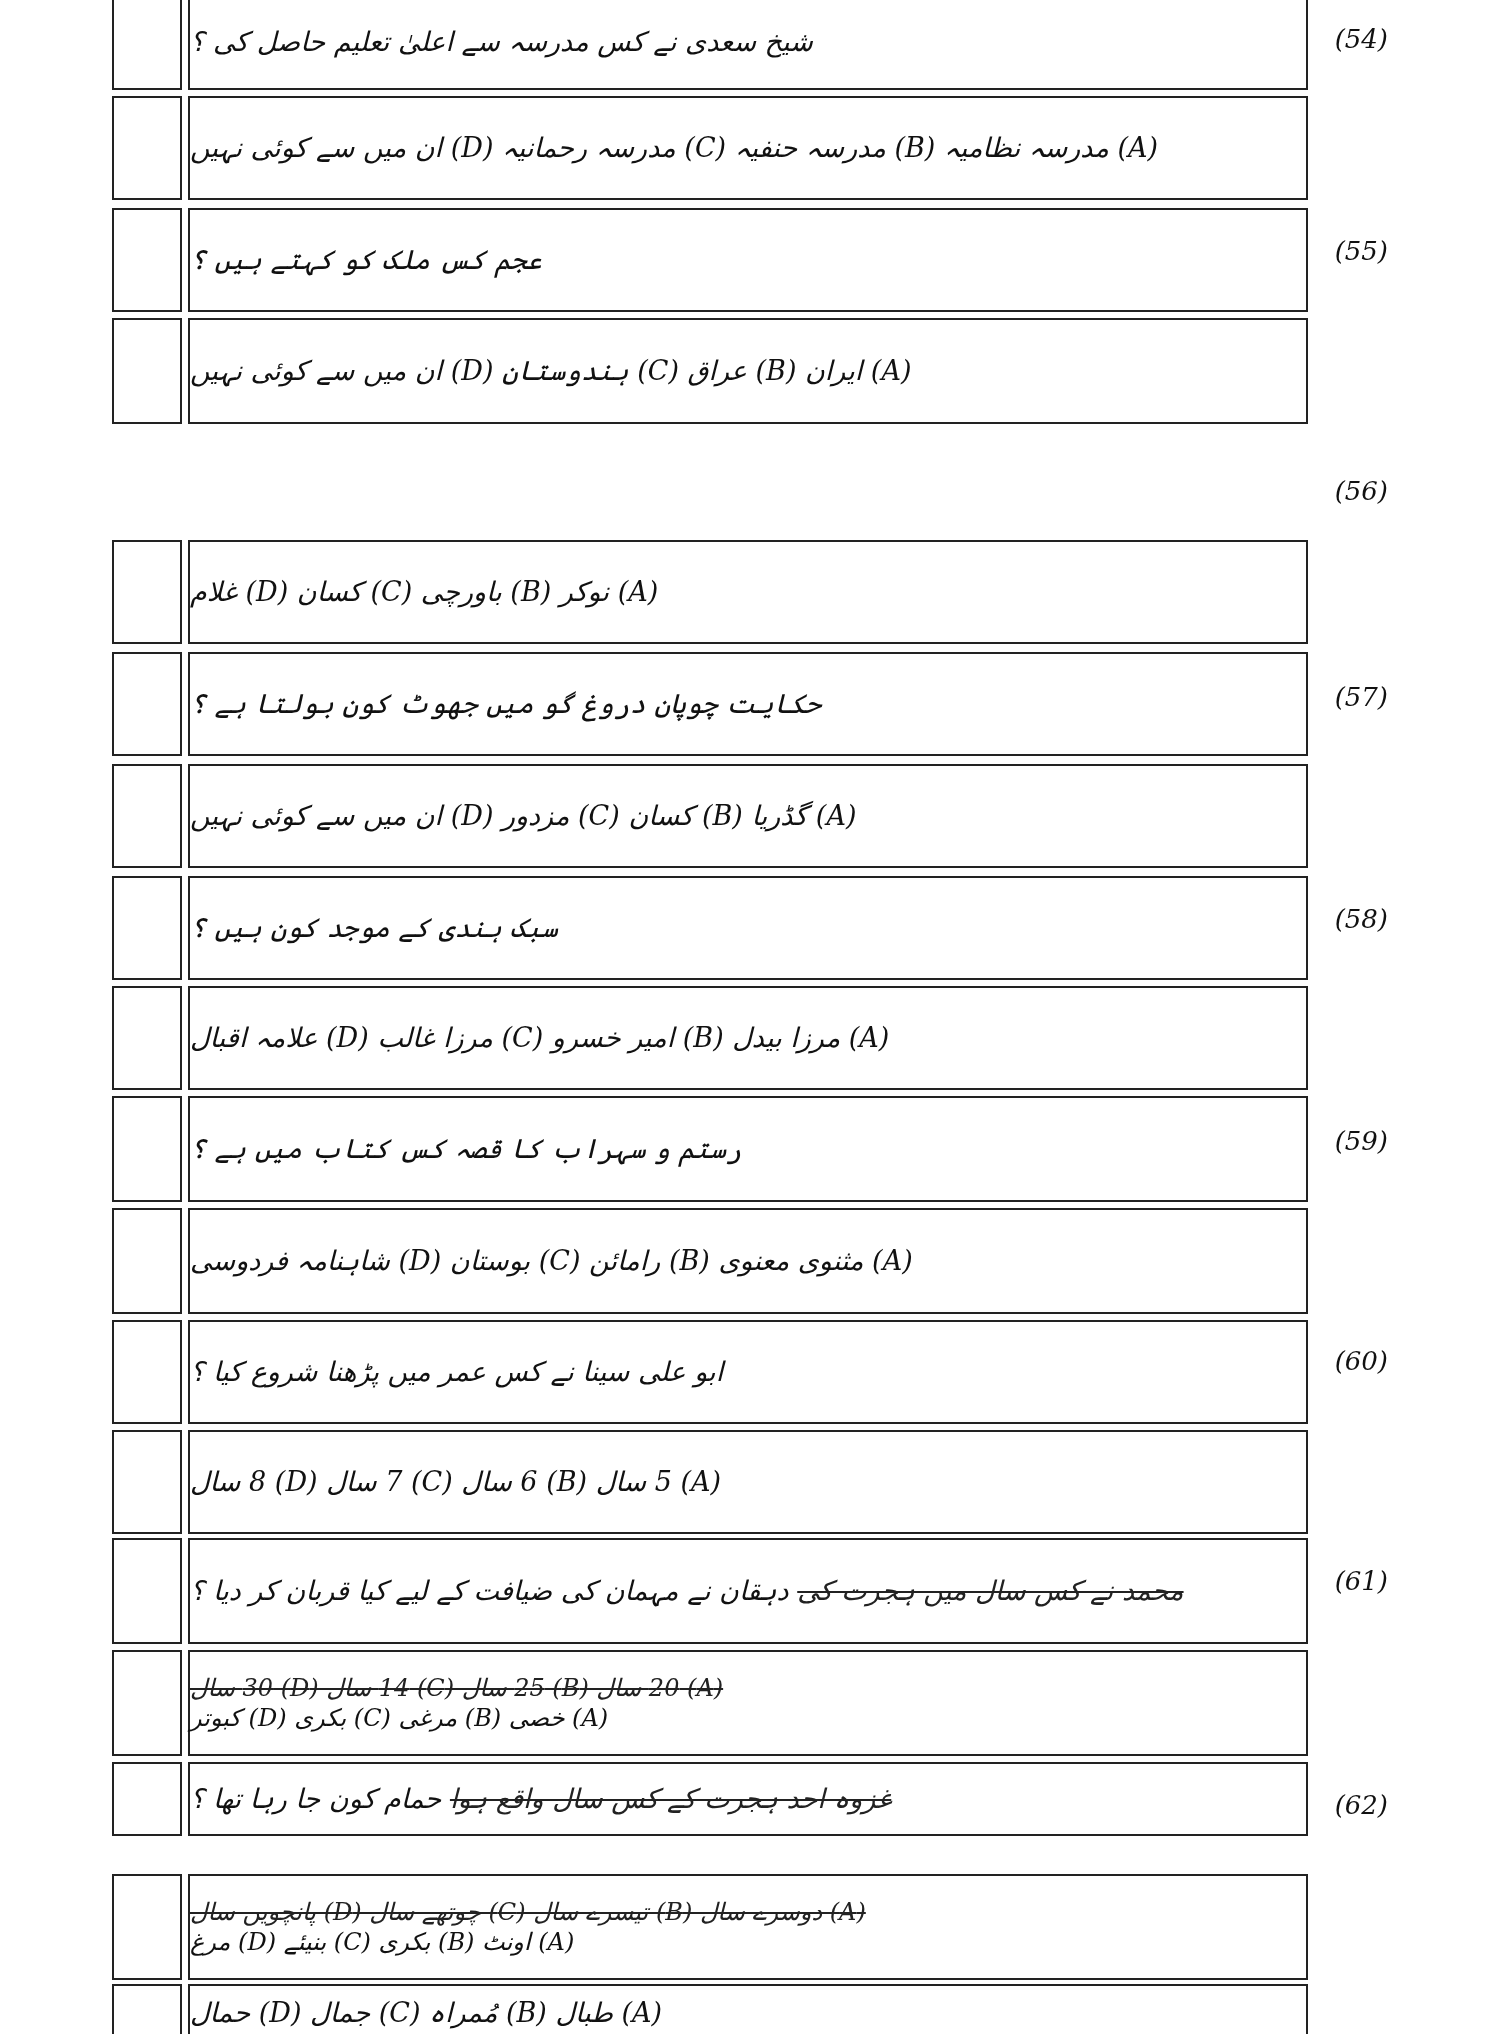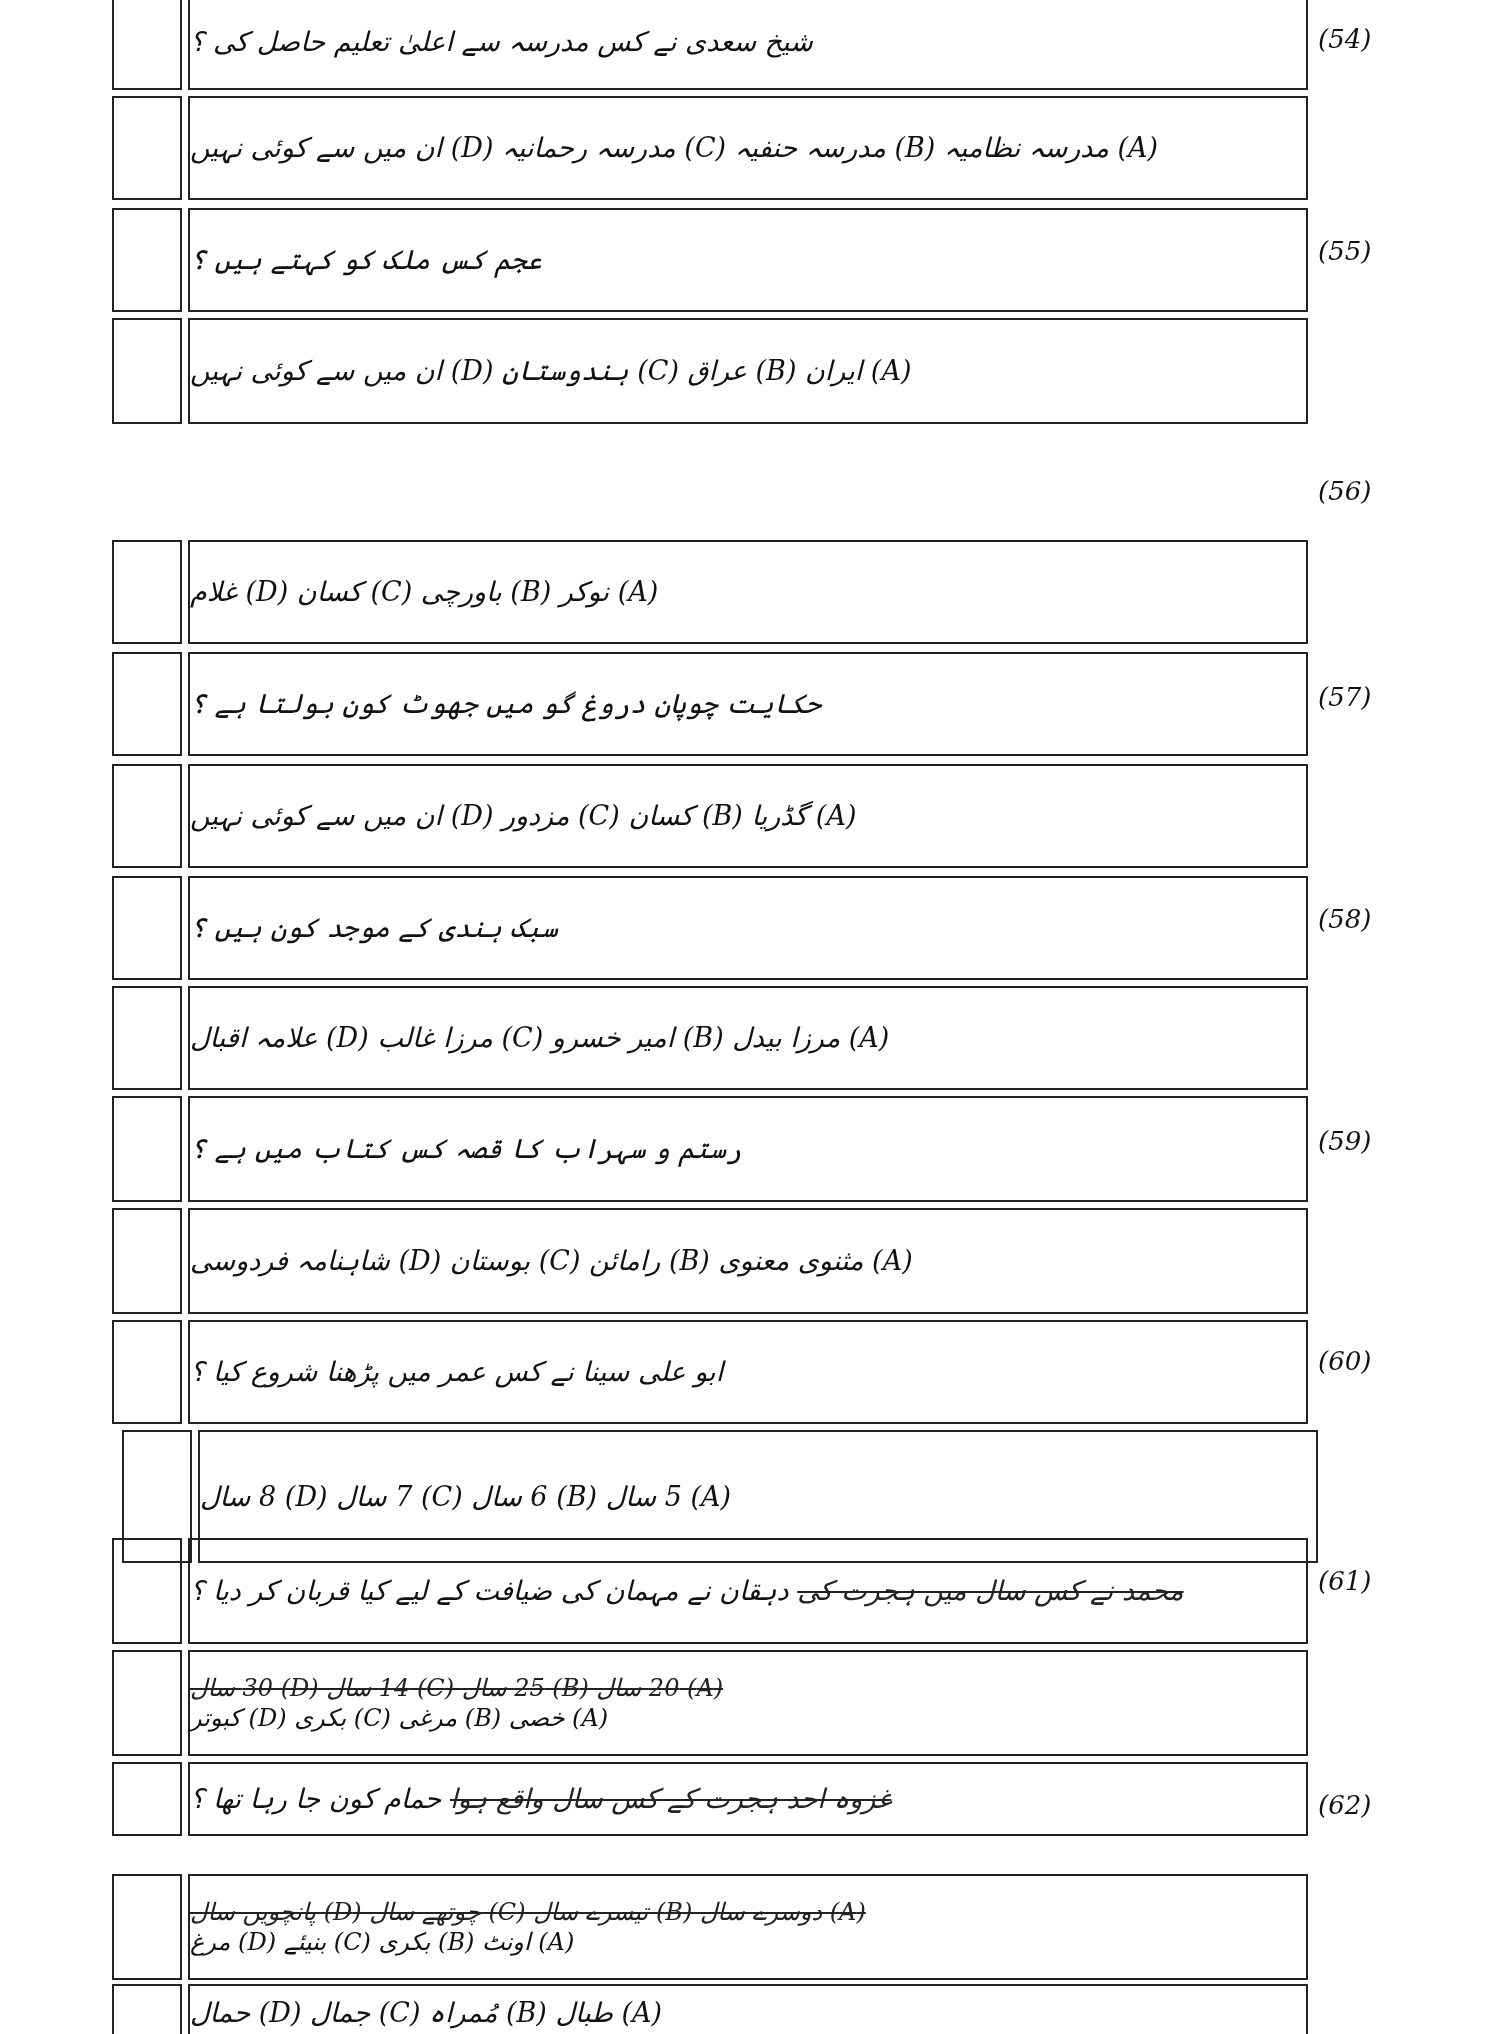--- a/index.html
+++ b/index.html
@@ -12,21 +12,21 @@
   .row .cell { position: absolute; left: 76px; right: 0; top: 0; bottom: 0;
                border: 2px solid #222; box-sizing: border-box;
                display: flex; align-items: center; justify-content: flex-end;
                padding-right: 18px; direction: rtl; text-align: right; }
   .row .cell .txt { font-family: "DejaVu Serif", serif; font-size: 27px;
                     line-height: 1.25; font-style: italic; }
   .row .cell .txt.small { font-size: 24px; }
   .row .cell .stack { display: flex; flex-direction: column; align-items: flex-end; }
   .strike { text-decoration: line-through; text-decoration-thickness: 2px; color: #222; }
   .qnum { position: absolute; left: 1318px; width: 70px; font-family: "DejaVu Serif", serif;
-          font-size: 26px; font-style: italic; text-align: left; }
+          font-size: 26px; font-style: italic; text-align: right; }
 </style>
 </head>
 <body>
 
 <div class="sheet">
 
   <div class="row" style="top:-6px;height:96px;">
     <div class="ans"></div>
     <div class="cell">
       <span class="txt">شیخ سعدی نے کس مدرسہ سے اعلیٰ تعلیم حاصل کی ؟</span>
@@ -111,21 +111,21 @@
   </div>
 
   <div class="row" style="top:1320px;height:104px;">
     <div class="ans"></div>
     <div class="cell">
       <span class="txt">ابو علی سینا نے کس عمر میں پڑھنا شروع کیا ؟</span>
     </div>
   </div>
   <div class="qnum" style="top:1346px;">(60)</div>
 
-  <div class="row" style="top:1430px;height:133px;margin-left:10px;">
+  <div class="row" style="top:1430px;height:104px;">
     <div class="ans"></div>
     <div class="cell">
       <span class="txt">(A) 5 سال (B) 6 سال (C) 7 سال (D) 8 سال</span>
     </div>
   </div>
 
   <div class="row" style="top:1538px;height:106px;">
     <div class="ans"></div>
     <div class="cell">
       <span class="txt">

